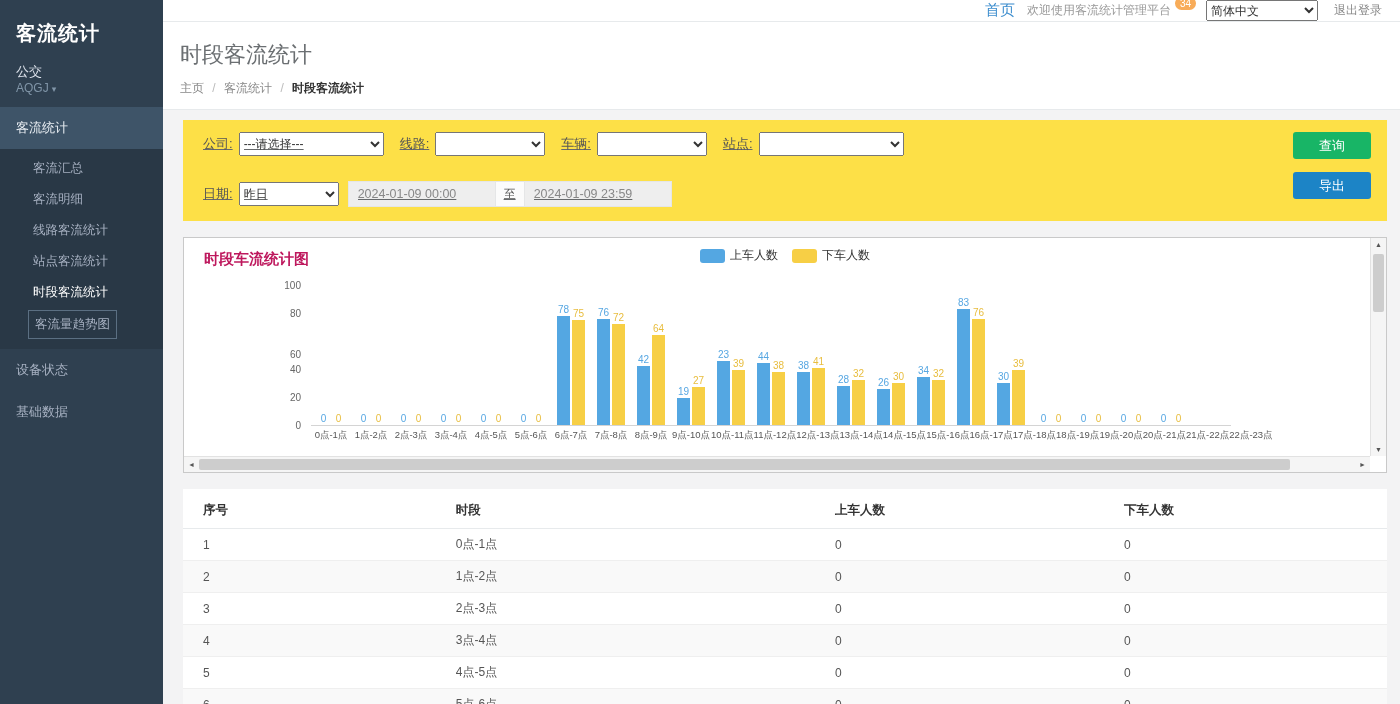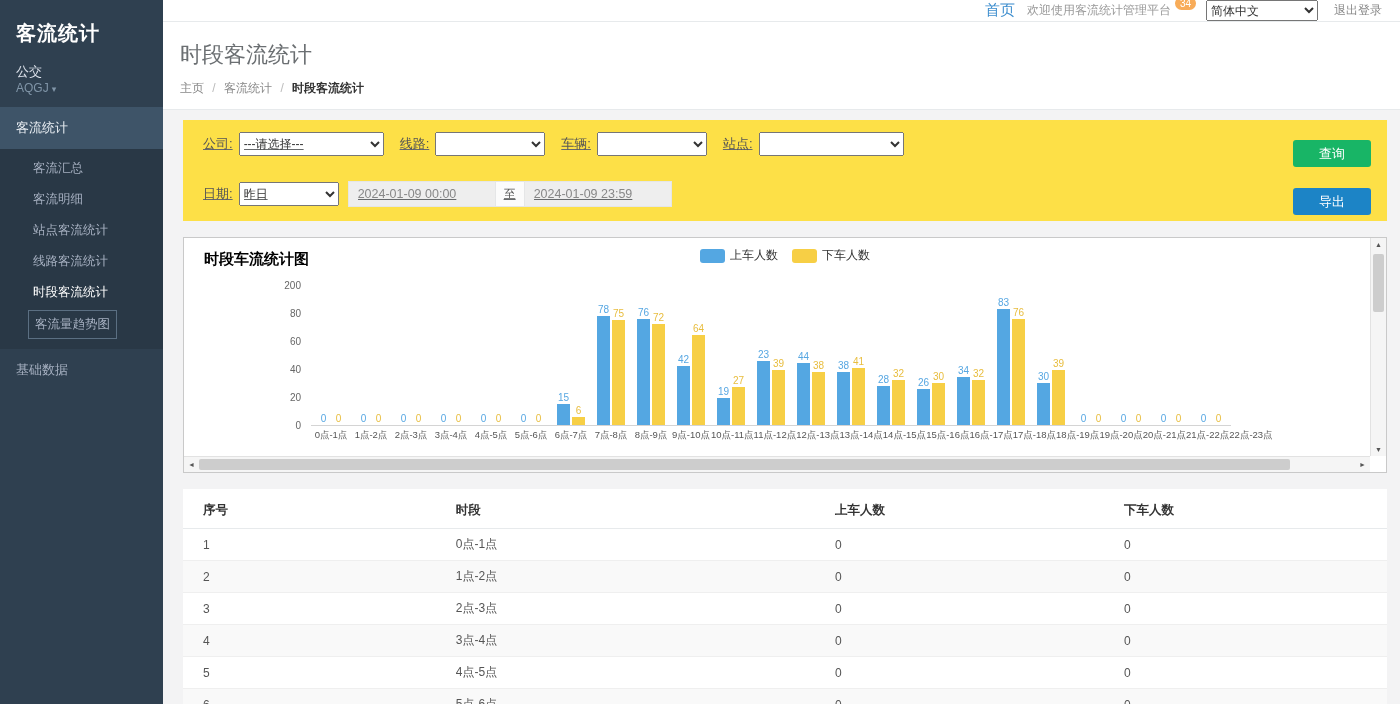--- a/index.html
+++ b/index.html
@@ -52,28 +52,28 @@
   .flabel { font-size:13px; color:#555; margin-right:6px; white-space:nowrap; }
   .sel { height:24px; font-size:12px; color:#333; }
   .w145 { width:145px; } .w110 { width:110px; } .w100 { width:100px; }
   .date-group { display:flex; align-items:stretch; margin-left:9px; }
   .date-input { width:148px; height:26px; border:1px solid #e5e6e7; background:#eee;
                 color:#888; font-size:12.5px; padding:0 9px; font-family:"Liberation Sans",sans-serif; }
   .addon { border-top:1px solid #e5e6e7; border-bottom:1px solid #e5e6e7; background:#fbfbfb;
            color:#555; font-size:12px; display:flex; align-items:center; padding:0 8px; }
   .actions { position:absolute; right:16px; top:12px; display:flex; flex-direction:column; gap:13px; }
   .btn { width:78px; height:27px; border:none; border-radius:3px; color:#fff;
-         font-size:13px; cursor:pointer; font-family:"Liberation Sans",sans-serif;margin-top:8px; }
+         font-size:13px; cursor:pointer; font-family:"Liberation Sans",sans-serif; }
   .btn-query { background:#18b566; }
   .btn-export { background:#1c84c6; }
 
   
   .chart-card { background:#fff; border:1px solid #c9c9c9; margin-top:16px; height:236px; position:relative; overflow:hidden; }
   .chart-header { position:relative; height:34px; }
-  .chart-title { font-size:15px; font-weight:bold; color:#000000; position:absolute; left:20px; top:12px; }
+  .chart-title { font-size:15px; font-weight:bold; color:#be185d; position:absolute; left:20px; top:12px; }
   .legend { position:absolute; left:50%; transform:translateX(-50%); top:9px; display:flex; gap:14px; align-items:center; }
   .legend-item { display:flex; align-items:center; font-size:12px; color:#333; cursor:pointer; }
   .sw { width:25px; height:14px; border-radius:3px; display:inline-block; margin-right:5px; }
   .plot-wrap { position:relative; margin:14px 30px 0 127px; width:920px; }
   .plot { position:relative; height:140px; border-bottom:1px solid #d4d4d4; display:flex; align-items:flex-end; width:920px; }
   .yaxis { position:absolute; left:-50px; width:40px; top:0; height:140px; }
   .yaxis span { position:absolute; right:0; font-size:10px; color:#666; }
   .group { flex:0 0 40px; display:flex; align-items:flex-end; justify-content:center; gap:2px; height:100%; }
   .bar-wrap { display:flex; flex-direction:column; align-items:center; justify-content:flex-end; }
   .bar-label { font-size:10px; line-height:11px; margin-bottom:1px; }
@@ -110,25 +110,26 @@
       <div class="org">公交</div>
       <div class="org-code">
         <span>AQGJ</span><span class="caret">▾</span>
       </div>
     </div>
     <nav>
       <div class="nav-section active">客流统计</div>
       <div class="subnav">
         <div class="subitem">客流汇总</div>
         <div class="subitem">客流明细</div>
+        <div class="subitem">线路客流统计</div>
         <div class="subitem">站点客流统计</div>
-        <div class="subitem">线路客流统计</div>
         <div class="subitem current">时段客流统计</div>
         <div class="subitem boxed">客流量趋势图</div>
       </div>
+      <div class="nav-section">设备状态</div>
       <div class="nav-section">基础数据</div>
     </nav>
   </aside>
 
   <div class="main">
 
     <header class="topbar">
       <a class="home-link">首页</a>
       <span class="welcome">欢迎使用客流统计管理平台</span>
       <span class="badge">34</span>
@@ -203,23 +204,23 @@
               <i class="sw" style="background: rgb(247, 207, 69);"></i>
               <span>下车人数</span>
             </span>
           </div>
         </div>
         <div class="plot-wrap">
           <div class="yaxis">
               <span style="bottom: -5px;">0</span>
               <span style="bottom: 23px;">20</span>
               <span style="bottom: 51px;">40</span>
-              <span style="bottom: 79px;">60</span>
+              <span style="bottom: 66px;">60</span>
               <span style="bottom: 107px;">80</span>
-              <span style="bottom: 135px;">200</span>
+              <span style="bottom: 135px;">100</span>
             </div>
           <div class="plot">
               <div class="group">
                 <div class="bar-wrap">
                   <div class="bar-label" style="color: rgb(87, 167, 226);">0</div>
                   <div class="bar" style="height: 0px; background: rgb(84, 167, 226);"></div>
                 </div>
                 <div class="bar-wrap">
                   <div class="bar-label" style="color: rgb(232, 189, 62);">0</div>
                   <div class="bar" style="height: 0px; background: rgb(247, 207, 69);"></div>
@@ -266,30 +267,20 @@
                 </div>
               </div>
               <div class="group">
                 <div class="bar-wrap">
                   <div class="bar-label" style="color: rgb(87, 167, 226);">0</div>
                   <div class="bar" style="height: 0px; background: rgb(84, 167, 226);"></div>
                 </div>
                 <div class="bar-wrap">
                   <div class="bar-label" style="color: rgb(232, 189, 62);">0</div>
                   <div class="bar" style="height: 0px; background: rgb(247, 207, 69);"></div>
-                </div>
-              </div>
-              <div class="group">
-                <div class="bar-wrap">
-                  <div class="bar-label" style="color: rgb(87, 167, 226);">15</div>
-                  <div class="bar" style="height: 21px; background: rgb(84, 167, 226);"></div>
-                </div>
-                <div class="bar-wrap">
-                  <div class="bar-label" style="color: rgb(232, 189, 62);">6</div>
-                  <div class="bar" style="height: 8px; background: rgb(247, 207, 69);"></div>
                 </div>
               </div>
               <div class="group">
                 <div class="bar-wrap">
                   <div class="bar-label" style="color: rgb(87, 167, 226);">78</div>
                   <div class="bar" style="height: 109px; background: rgb(84, 167, 226);"></div>
                 </div>
                 <div class="bar-wrap">
                   <div class="bar-label" style="color: rgb(232, 189, 62);">75</div>
                   <div class="bar" style="height: 105px; background: rgb(247, 207, 69);"></div>

